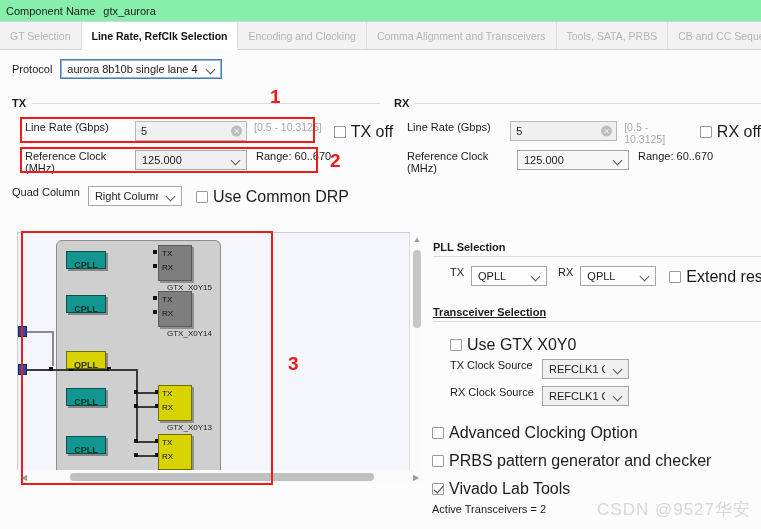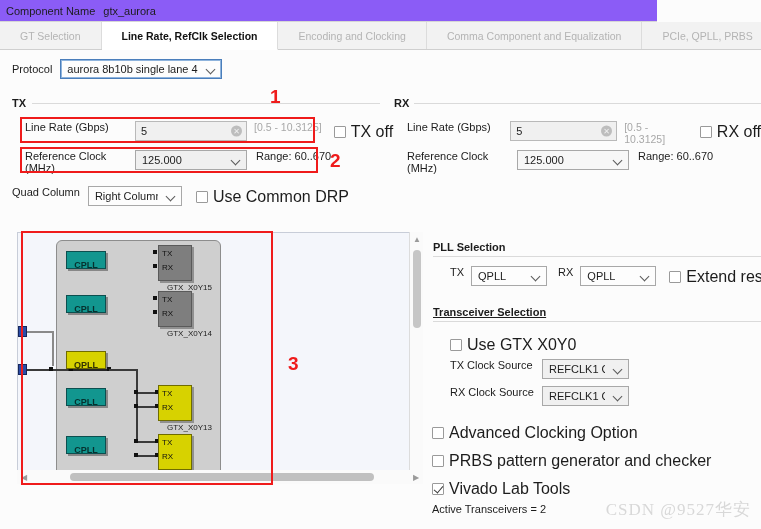--- a/index.html
+++ b/index.html
@@ -9,38 +9,38 @@
     background: #ffffff;
     font-family: "Liberation Sans", sans-serif;
     font-size: 11px;
     color: #1c1c1c;
     overflow: hidden;
   }
   #root { position: relative; width: 761px; height: 529px; background: #fcfcfc; }
 
   
   .compbar {
-    position: absolute; left: 0; top: 0; width: 657px; height: 22px;
-    background: #8b5cf6; border-bottom: 1px solid #d6d6d6;
+    position: absolute; left: 0; top: 0; width: 761px; height: 22px;
+    background: #86efac; border-bottom: 1px solid #d6d6d6;
     display: flex; align-items: center; padding-left: 6px;
   }
   .compbar .lbl { font-size: 11px; color: #1c1c1c; margin-right: 8px; }
   .compbar .val {
     font-size: 11px; color: #1c1c1c;
   }
 
   
   .tabstrip {
     position: absolute; left: 0; top: 22px; width: 761px; height: 28px;
     background: #f2f2f2; border-bottom: 1px solid #cfcfcf;
     display: flex; align-items: stretch;
   }
   .tab {
     display: flex; align-items: center; justify-content: center;
-    padding: 0 20px; font-size: 10.5px; color: #b4b4b4;
+    padding: 0 10px; font-size: 10.5px; color: #b4b4b4;
     border-right: 1px solid #dcdcdc; white-space: nowrap;
     cursor: default;
   }
   .tab.active {
     background: #ffffff; color: #111111; font-weight: bold;
     border-right: 1px solid #dcdcdc;
     border-bottom: 1px solid #ffffff;
     margin-bottom: -1px;
   }
 
@@ -175,39 +175,39 @@
   .annbox { position: absolute; border: 2px solid #ef1b1b; pointer-events: none; }
   .annnum {
     position: absolute; color: #ef1b1b; font-weight: bold; font-size: 19px;
     font-family: "Liberation Sans", sans-serif;
   }
 
   
   .wm {
     position: absolute; right: 10px; bottom: 8px;
     font-size: 17px; color: #d8d8d8; letter-spacing: 1px;
-    font-family: Liberation Serif, serif;
+    font-family: Liberation Sans, sans-serif;
   }
 </style>
 </head>
 <body>
 
 <div id="root">
 
   <div class="compbar">
     <span class="lbl">Component Name</span>
     <span class="val">gtx_aurora</span>
   </div>
 
   <div class="tabstrip">
     <div class="tab">GT Selection</div>
     <div class="tab active">Line Rate, RefClk Selection</div>
     <div class="tab">Encoding and Clocking</div>
-    <div class="tab">Comma Component and Equalization</div>
-    <div class="tab">PCIe, QPLL, PRBS</div>
+    <div class="tab">Comma Alignment and Transceivers</div>
+    <div class="tab">Tools, SATA, PRBS</div>
     <div class="tab">CB and CC Sequence</div>
 
   </div>
 
   <div class="protorow">
     <span class="lbl">Protocol</span>
     <span class="combo focus" style="width:162px;">
       <span class="cv">aurora 8b10b single lane 4byte</span>
       <span class="chev"></span>
     </span>

